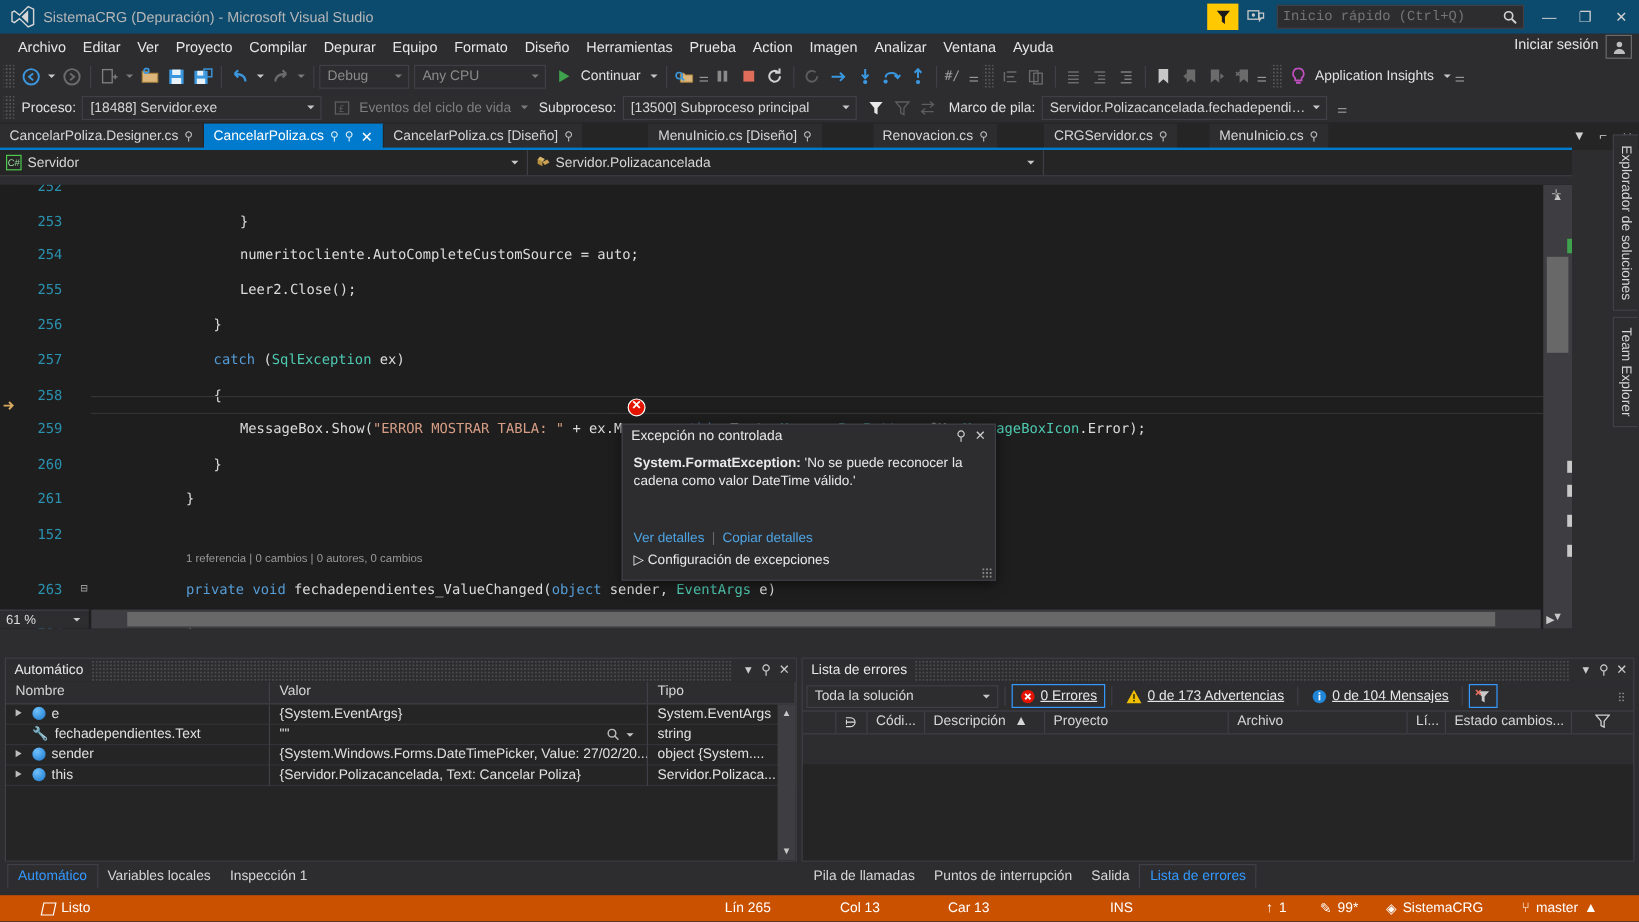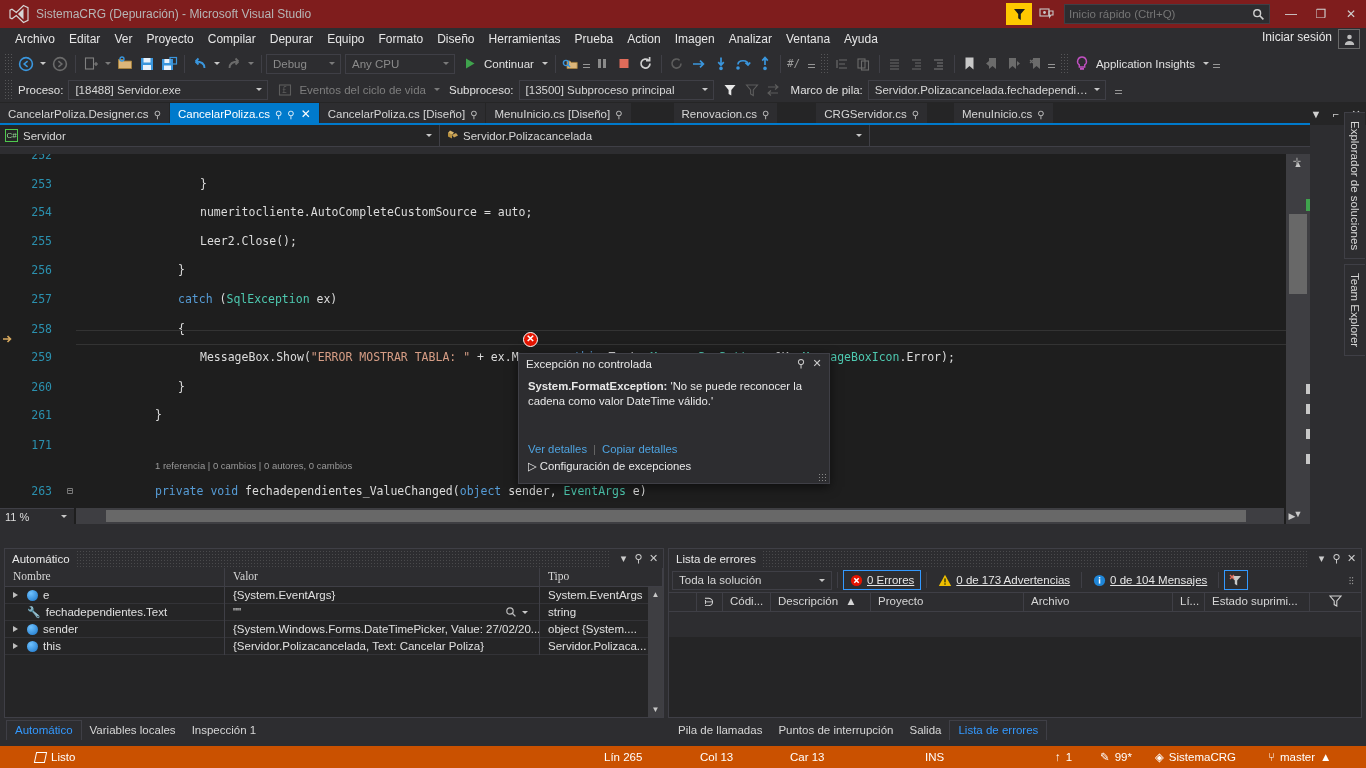--- a/index.html
+++ b/index.html
@@ -1,32 +1,32 @@
 <!DOCTYPE html>
 <html><head>
 <meta charset="utf-8">
 <style>
   * { box-sizing: border-box; margin:0; padding:0; }
   html,body { width:1366px; height:768px; overflow:hidden; background:#2d2d30;
     font-family:"Liberation Sans", sans-serif; color:#f1f1f1; -webkit-font-smoothing:antialiased; }
   .app { position:relative; width:1366px; height:768px; background:#2d2d30; }
 
   
-  .titlebar { height:28px; background:#7f1d1d; display:flex; align-items:center; position:relative; }
+  .titlebar { height:28px; background:#0c4a6e; display:flex; align-items:center; position:relative; }
   .vs-logo { width:22px; height:22px; margin-left:8px; margin-right:6px; position:relative; display:inline-block; }
   .vs-logo svg { display:block; }
   .title-text { font-size:12px; color:#b6b6b6; }
   .tb-right { position:absolute; right:0; top:0; height:28px; display:flex; align-items:center; }
   .feedback-btn { width:26px; height:22px; background:#ffc800; display:flex; align-items:center; justify-content:center; }
   .feedback-btn svg { display:block; }
   .notify-btn { width:28px; height:22px; display:flex; align-items:center; justify-content:center; }
   .quick { width:206px; height:20px; border:1px solid #3f3f46; background:#2d2d30; margin:0 6px 0 4px;
     display:flex; align-items:center; padding:0 4px; }
   .quick input { flex:1; background:transparent; border:0; outline:0; color:#8c8c8c; font-size:11.5px;
-    font-family:Liberation Sans, sans-serif; }
+    font-family:Liberation Mono, monospace; }
   .quick .mag { width:13px; height:13px; }
   .wbtn { width:30px; height:24px; display:flex; align-items:center; justify-content:center; color:#d0d0d0; font-size:12px; }
 
   
   .menubar { height:22px; display:flex; align-items:center; padding-left:8px; position:relative; }
   .menubar .mi { font-size:12px; color:#e6e6e6; padding:2px 7px; white-space:nowrap; }
   .signin { position:absolute; right:34px; top:2px; font-size:12px; color:#e6e6e6; }
   .acct { position:absolute; right:6px; top:1px; width:22px; height:20px; border:1px solid #6a6a6a; display:flex; align-items:center; justify-content:center; }
 
   
@@ -124,21 +124,21 @@
   .panel { position:absolute; background:#2d2d30; border:1px solid #3f3f46; }
   .panel-hd { height:19px; display:flex; align-items:center; font-size:11.5px; color:#e8e8e8; padding:0 2px 0 7px;
       background:#2d2d30; }
   .panel-hd .dots { flex:1; height:19px; margin:0 6px; background-image:radial-gradient(#4a4a4c 1px, transparent 1px);
       background-size:3px 3px; background-position:0 7px; }
   .panel-hd .ic { width:15px; text-align:center; color:#ccc; font-size:11px; }
 
   
   .wgrid { position:absolute; left:0; right:0; top:19px; bottom:0; background:#252526; }
   .wg-head { display:flex; height:19px; background:#2d2d30; border-bottom:1px solid #3f3f46; }
-  .wg-head div { font-size:11.5px; color:#d6d6d6; padding:2px 0 0 8px; border-right:1px solid #3f3f46;font-family:Liberation Serif, serif; }
+  .wg-head div { font-size:11.5px; color:#d6d6d6; padding:2px 0 0 8px; border-right:1px solid #3f3f46; }
   .wg-row { display:flex; height:17px; border-bottom:1px solid #333337; align-items:center; }
   .wg-row>div { font-size:11.5px; color:#e0e0e0; padding-left:8px; height:17px; line-height:17px;
       border-right:1px solid #3f3f46; overflow:hidden; white-space:nowrap; }
   .exp-tri { display:inline-block; width:0;height:0;border-top:3.5px solid transparent;border-bottom:3.5px solid transparent;
       border-left:5px solid #bdbdbd; margin-right:5px; vertical-align:middle; }
   .bubble { display:inline-block; width:11px; height:11px; border-radius:50%;
       background:radial-gradient(circle at 35% 30%, #6fc2ff, #1a74c8); margin-right:5px; vertical-align:middle;}
   .wrench { display:inline-block; color:#c8a45a; font-size:11px; margin-right:5px; }
   .wg-vscroll { position:absolute; right:0; top:19px; bottom:0; width:15px; background:#3e3e42; }
   .wg-vscroll .up { position:absolute; top:0; width:15px; height:15px; color:#c8c8c8; font-size:8px; display:flex;
@@ -488,21 +488,21 @@
     <div class="dtab active">
       <span>CancelarPoliza.cs</span>
       <span class="pin">⚲</span>
       <span class="pin">⚲</span>
       <span class="x">✕</span>
     </div>
     <div class="dtab">
       <span>CancelarPoliza.cs [Diseño]</span>
       <span class="pin">⚲</span>
     </div>
-    <div class="dtab" style="">
+    <div class="dtab" style="margin-left:54px;">
       <span>MenuInicio.cs [Diseño]</span>
       <span class="pin">⚲</span>
     </div>
     <div class="dtab" style="margin-left:42px;">
       <span>Renovacion.cs</span>
       <span class="pin">⚲</span>
     </div>
     <div class="dtab" style="margin-left:38px;">
       <span>CRGServidor.cs</span>
       <span class="pin">⚲</span>
@@ -552,21 +552,21 @@
       <div class="ln" style="top:-6px;"><span class="lnum">252</span></div>
       <div class="ln" style="top:8px;"><span class="lnum">253</span><span class="code pl" style="left:200px;">}</span></div>
       <div class="ln" style="top:22px;"><span class="lnum">254</span><span class="code" style="left:200px;"><span class="id">numeritocliente</span><span class="pl">.</span><span class="id">AutoCompleteCustomSource</span><span class="pl"> = </span><span class="id">auto</span><span class="pl">;</span></span></div>
       <div class="ln" style="top:36px;"><span class="lnum">255</span><span class="code" style="left:200px;"><span class="id">Leer2</span><span class="pl">.</span><span class="id">Close</span><span class="pl">();</span></span></div>
       <div class="ln" style="top:51px;"><span class="lnum">256</span><span class="code pl" style="left:178px;">}</span></div>
       <div class="ln" style="top:65px;"><span class="lnum">257</span><span class="code" style="left:178px;"><span class="kw">catch</span><span class="pl"> (</span><span class="typ">SqlException</span><span class="pl"> ex)</span></span></div>
       <div class="ln" style="top:80px;"><span class="lnum">258</span><span class="code pl" style="left:178px;">{</span></div>
       <div class="ln" style="top:94px;"><span class="lnum">259</span><span class="code" style="left:200px;"><span class="id">MessageBox</span><span class="pl">.</span><span class="id">Show</span><span class="pl">(</span><span class="str">"ERROR MOSTRAR TABLA: "</span><span class="pl"> + ex.</span><span class="id">Message</span><span class="pl">, </span><span class="kw">this</span><span class="pl">.</span><span class="id">Text</span><span class="pl">, </span><span class="typ">MessageBoxButtons</span><span class="pl">.</span><span class="id">OK</span><span class="pl">, </span><span class="typ">MessageBoxIcon</span><span class="pl">.</span><span class="id">Error</span><span class="pl">);</span></span></div>
       <div class="ln" style="top:109px;"><span class="lnum">260</span><span class="code pl" style="left:178px;">}</span></div>
       <div class="ln" style="top:123px;"><span class="lnum">261</span><span class="code pl" style="left:155px;">}</span></div>
-      <div class="ln" style="top:138px;"><span class="lnum">171</span></div>
+      <div class="ln" style="top:138px;"><span class="lnum">152</span></div>
       <div class="ln" style="top:144px;"><span class="code codelens" style="left:155px;">1 referencia | 0 cambios | 0 autores, 0 cambios</span></div>
       <div class="ln" style="top:155px;"><span class="lnum">263</span><span class="glyph-out">⊟</span><span class="code" style="left:155px;"><span class="kw">private</span><span class="pl"> </span><span class="kw">void</span><span class="pl"> </span><span class="id">fechadependientes_ValueChanged</span><span class="pl">(</span><span class="kw">object</span><span class="pl"> sender, </span><span class="typ">EventArgs</span><span class="pl"> e)</span></span></div>
       <div class="ln" style="top:169px;"><span class="lnum">264</span><span class="code pl" style="left:155px;">{</span></div>
 
       <div class="cur-line-box" style="top:176px;"></div>
 
     </div>
 
     <div class="ed-vscroll">
       <div class="up">▲</div>
@@ -578,21 +578,21 @@
       <div style="position:absolute;left:20px;top:275px;width:4px;height:10px;background:#c8c8c8;"></div>
       <div style="position:absolute;left:20px;top:300px;width:4px;height:10px;background:#c8c8c8;"></div>
     </div>
 
     <div class="ed-hscroll">
       <div class="lt">◀</div>
       <div class="thumb" style="width:1140px;"></div>
       <div class="rt">▶</div>
     </div>
     <div class="zoombox">
-      <span>11 %</span>
+      <span>61 %</span>
         <span class="caret" style="margin-left:auto;margin-right:7px;"></span>
     </div>
   </div>
 
   <div style="position:absolute; left:1286px; top:156px; width:22px; height:14px; color:#9a9a9a; font-size:10px; text-align:center;">✛</div>
 
   <div class="err-dot">✕</div>
 
   <div class="exc">
     <div class="exc-hd">
@@ -731,21 +731,21 @@
       <div style="width:28px;"></div>
       <div style="width:26px;">⋻</div>
       <div style="width:48px;">Códi...</div>
       <div style="width:100px;">
         <span>Descripción</span>
         <span style="margin-left:4px;">▲</span>
       </div>
       <div style="width:153px;">Proyecto</div>
       <div style="width:149px;">Archivo</div>
       <div style="width:32px;">Lí...</div>
-      <div style="width:105px;">Estado suprimi...</div>
+      <div style="width:105px;">Estado cambios...</div>
       <div style="flex:1; border-right:0; text-align:center; padding-left:0;">
         <svg width="13" height="12" viewBox="0 0 13 12">
             <path d="M1 1 h11 l-4.2 5 v5 L5.2 9.6 V6 z" fill="none" stroke="#d0d0d0" stroke-width="1.1"></path>
           </svg>
       </div>
     </div>
     <div class="el-body"></div>
   </div>
 
   <div class="btabs" style="left:6px; top:719px;">

